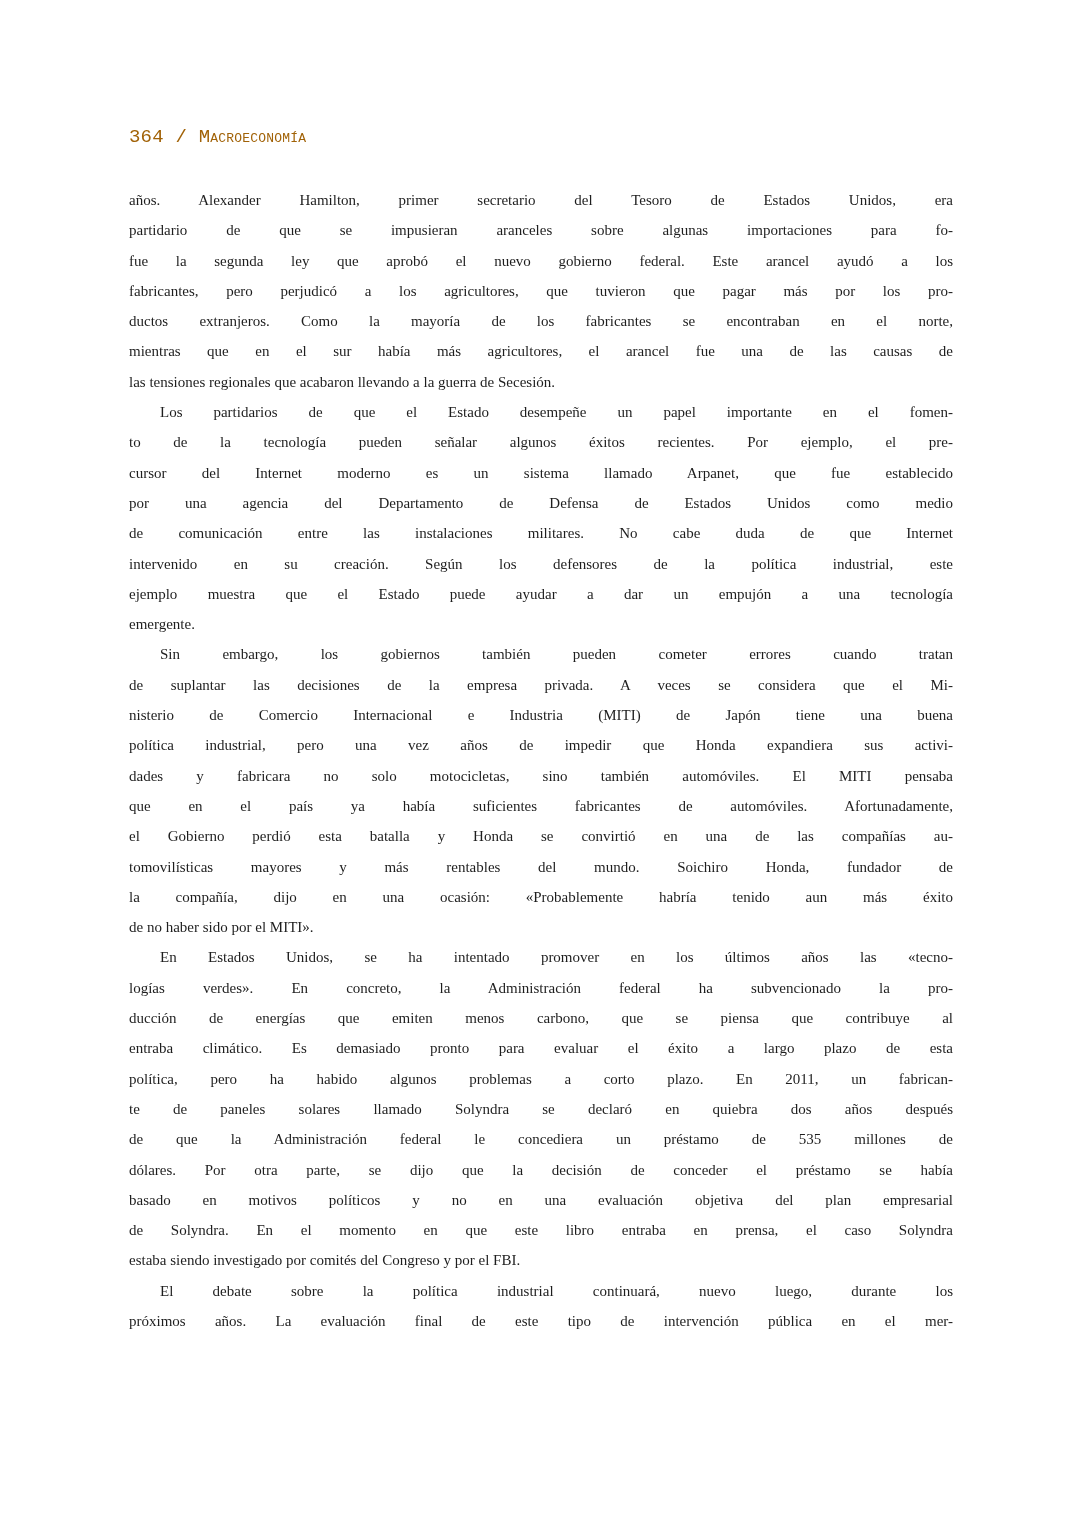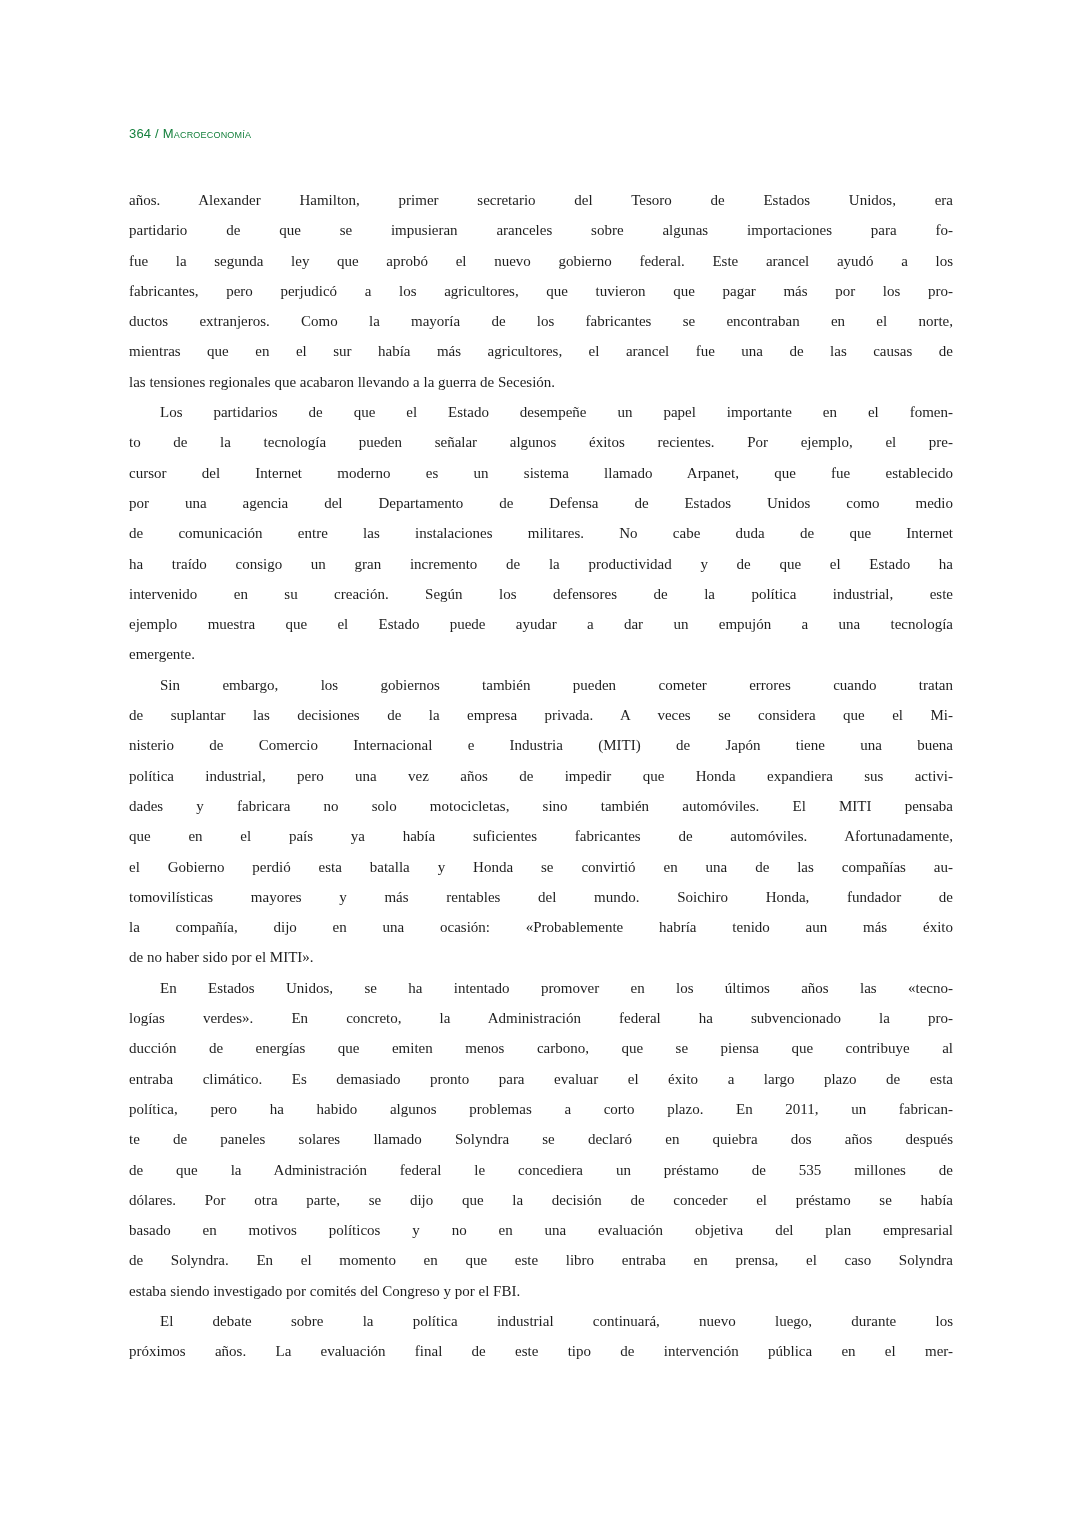--- a/index.html
+++ b/index.html
@@ -1,21 +1,21 @@
 <!DOCTYPE html>
 <html><head>
 <meta charset="utf-8">
 <style>
   html, body { margin: 0; padding: 0; background: #ffffff; }
   body { width: 1080px; height: 1523px; position: relative; overflow: hidden; }
   .page { position: absolute; left: 0; top: 0; width: 1080px; height: 1523px; background: #ffffff; }
   .running-head {
     position: absolute; left: 129px; top: 126px;
-    font-family: Liberation Sans, sans-serif;
-    font-size: 13px; color: #15803d; letter-spacing: 0.2px;
+    font-family: Liberation Mono, monospace;
+    font-size: 19px; color: #a16207; letter-spacing: 0.2px;
   }
   .running-head .sc { font-variant: small-caps; }
   .body {
     position: absolute; left: 129px; top: 185px; width: 824px;
     font-family: "Liberation Serif", "DejaVu Serif", serif;
     font-size: 15px; line-height: 30.3px; color: #1e1e1e;
     text-align: justify;
   }
   .line { display: block; white-space: nowrap; text-align: justify; text-align-last: justify; height: 30.3px; }
   .line.last { text-align-last: left; }
@@ -40,21 +40,20 @@
       <span class="line">mientras que en el sur había más agricultores, el arancel fue una de las causas de</span>
       <span class="line last">las tensiones regionales que acabaron llevando a la guerra de Secesión.</span>
     </div>
 
     <div>
       <span class="line indent">Los partidarios de que el Estado desempeñe un papel importante en el fomen-</span>
       <span class="line">to de la tecnología pueden señalar algunos éxitos recientes. Por ejemplo, el pre-</span>
       <span class="line">cursor del Internet moderno es un sistema llamado Arpanet, que fue establecido</span>
       <span class="line">por una agencia del Departamento de Defensa de Estados Unidos como medio</span>
       <span class="line">de comunicación entre las instalaciones militares. No cabe duda de que Internet</span>
-      <span class="line">ha traído consigo un gran incremento de la productividad y de que el Estado ha</span>
       <span class="line">intervenido en su creación. Según los defensores de la política industrial, este</span>
       <span class="line">ejemplo muestra que el Estado puede ayudar a dar un empujón a una tecnología</span>
       <span class="line last">emergente.</span>
     </div>
 
     <div>
       <span class="line indent">Sin embargo, los gobiernos también pueden cometer errores cuando tratan</span>
       <span class="line">de suplantar las decisiones de la empresa privada. A veces se considera que el Mi-</span>
       <span class="line">nisterio de Comercio Internacional e Industria (MITI) de Japón tiene una buena</span>
       <span class="line">política industrial, pero una vez años de impedir que Honda expandiera sus activi-</span>

